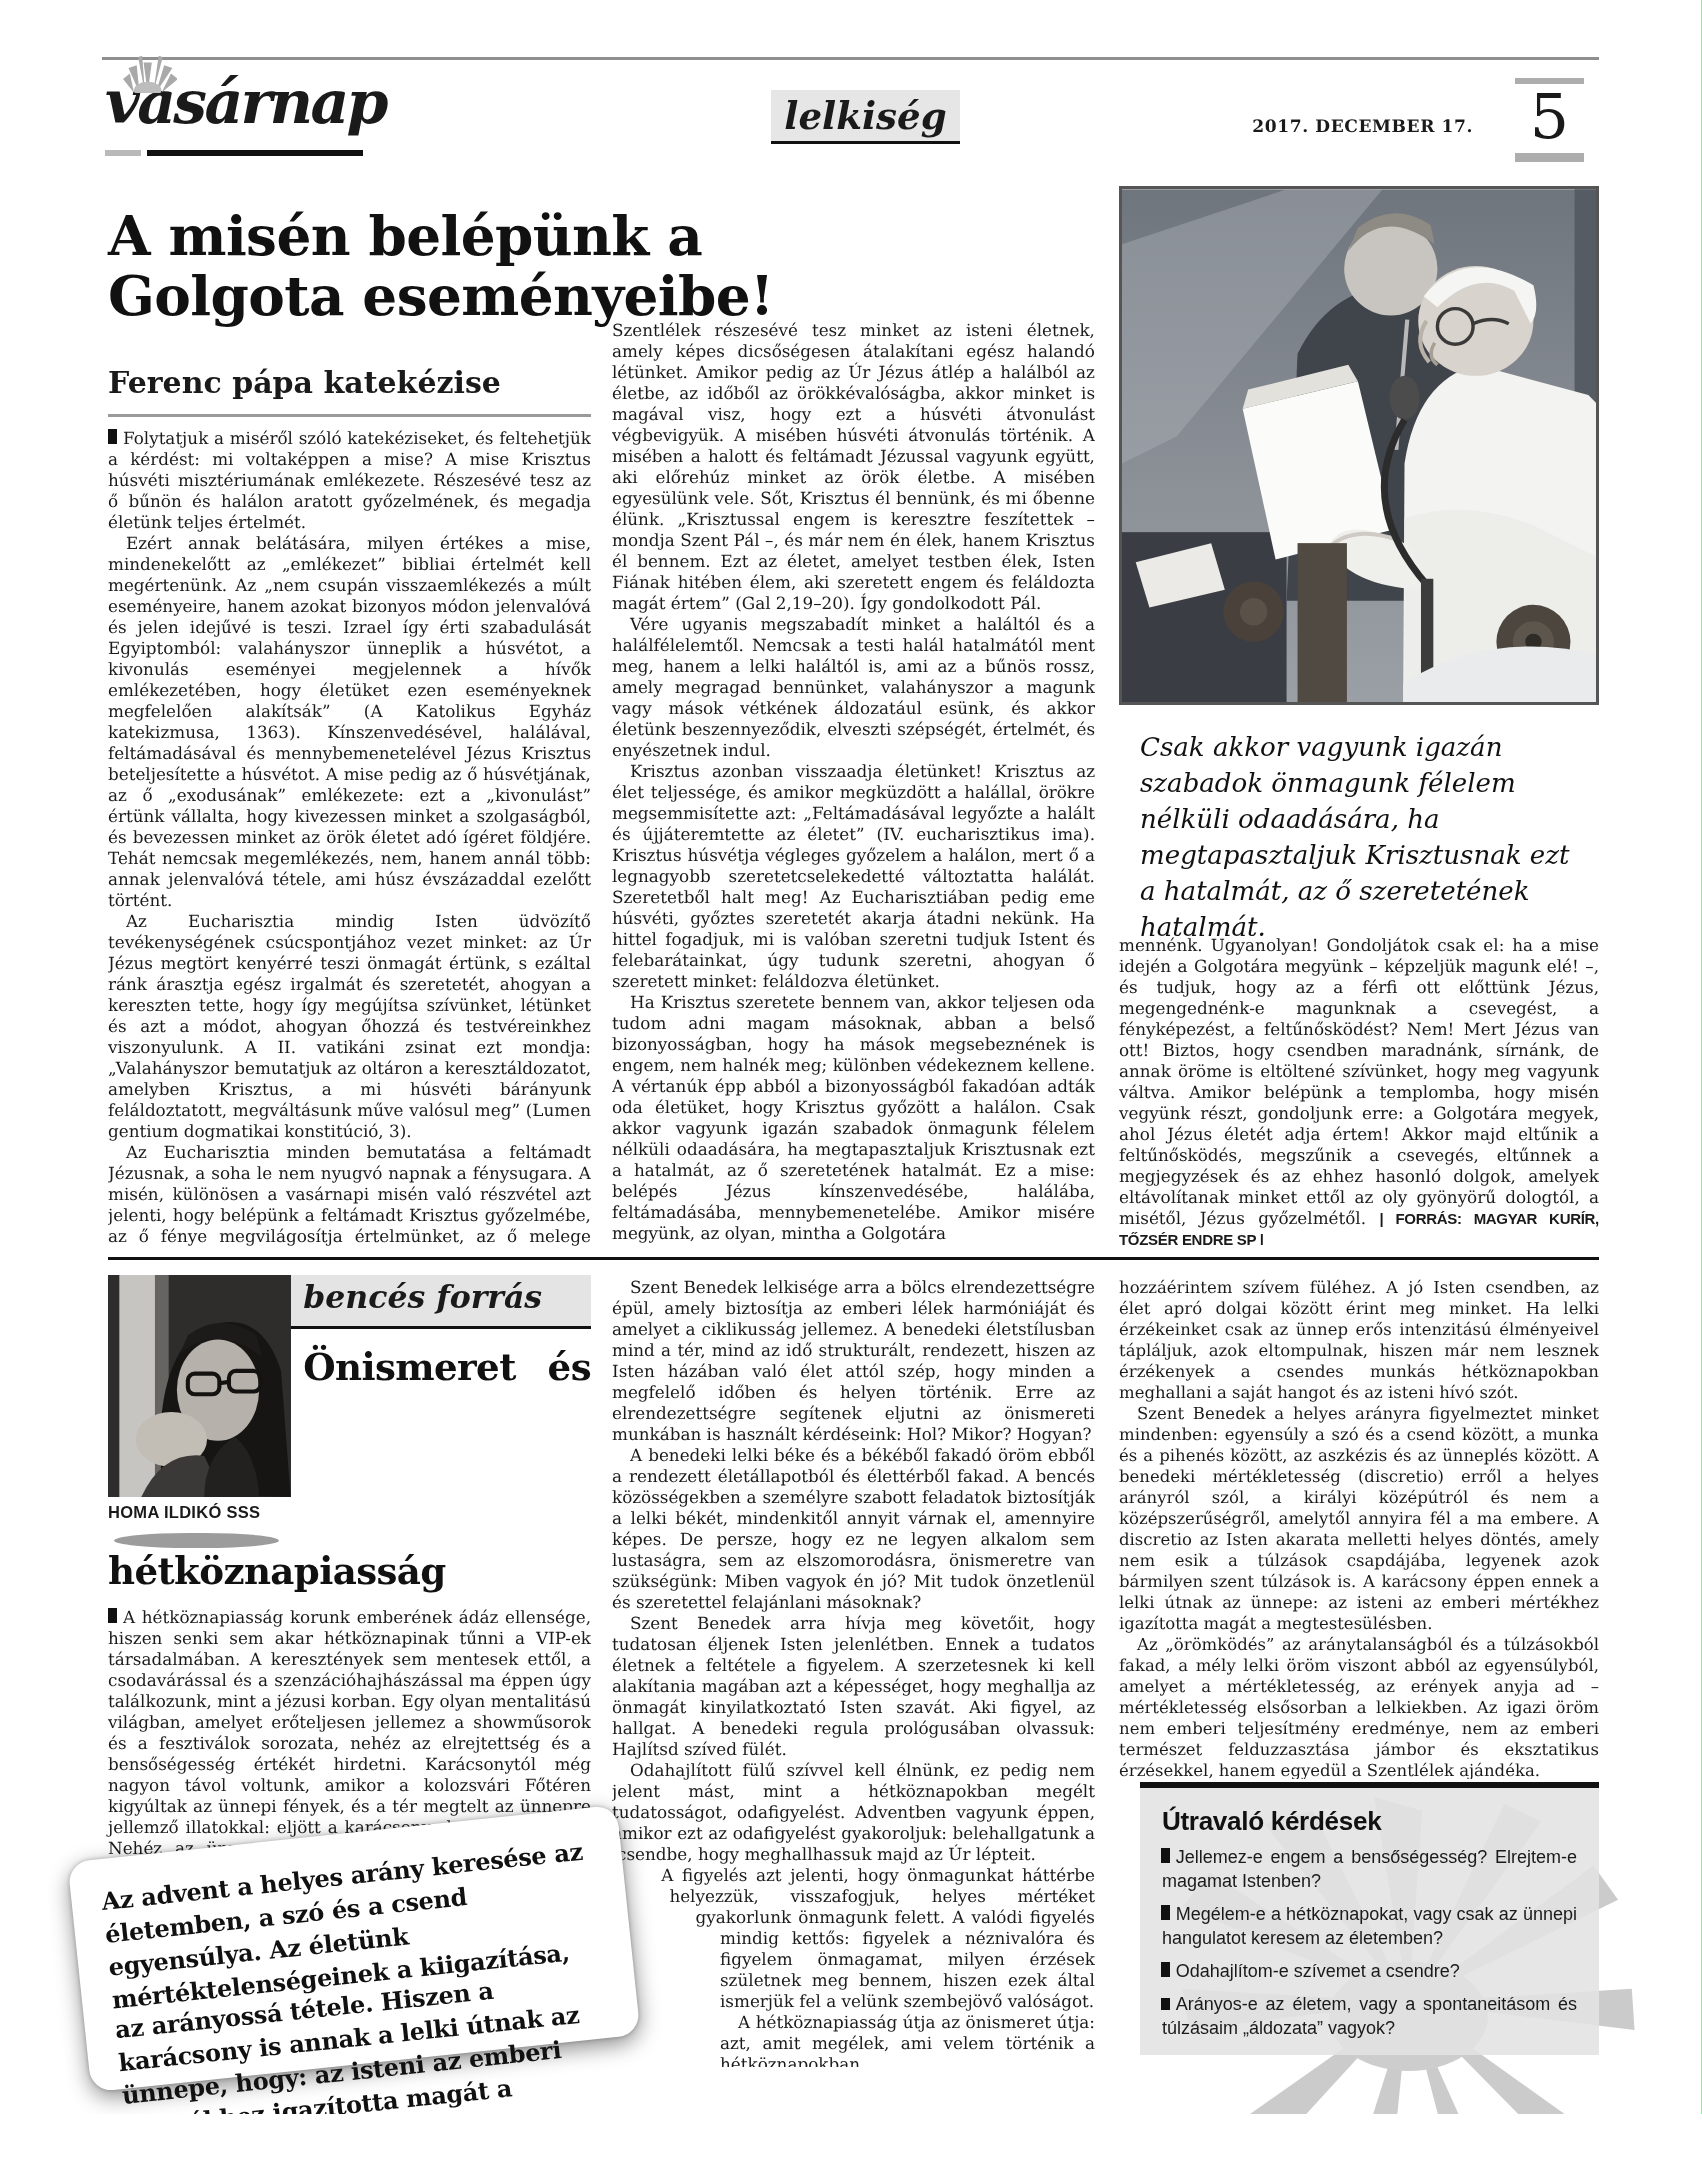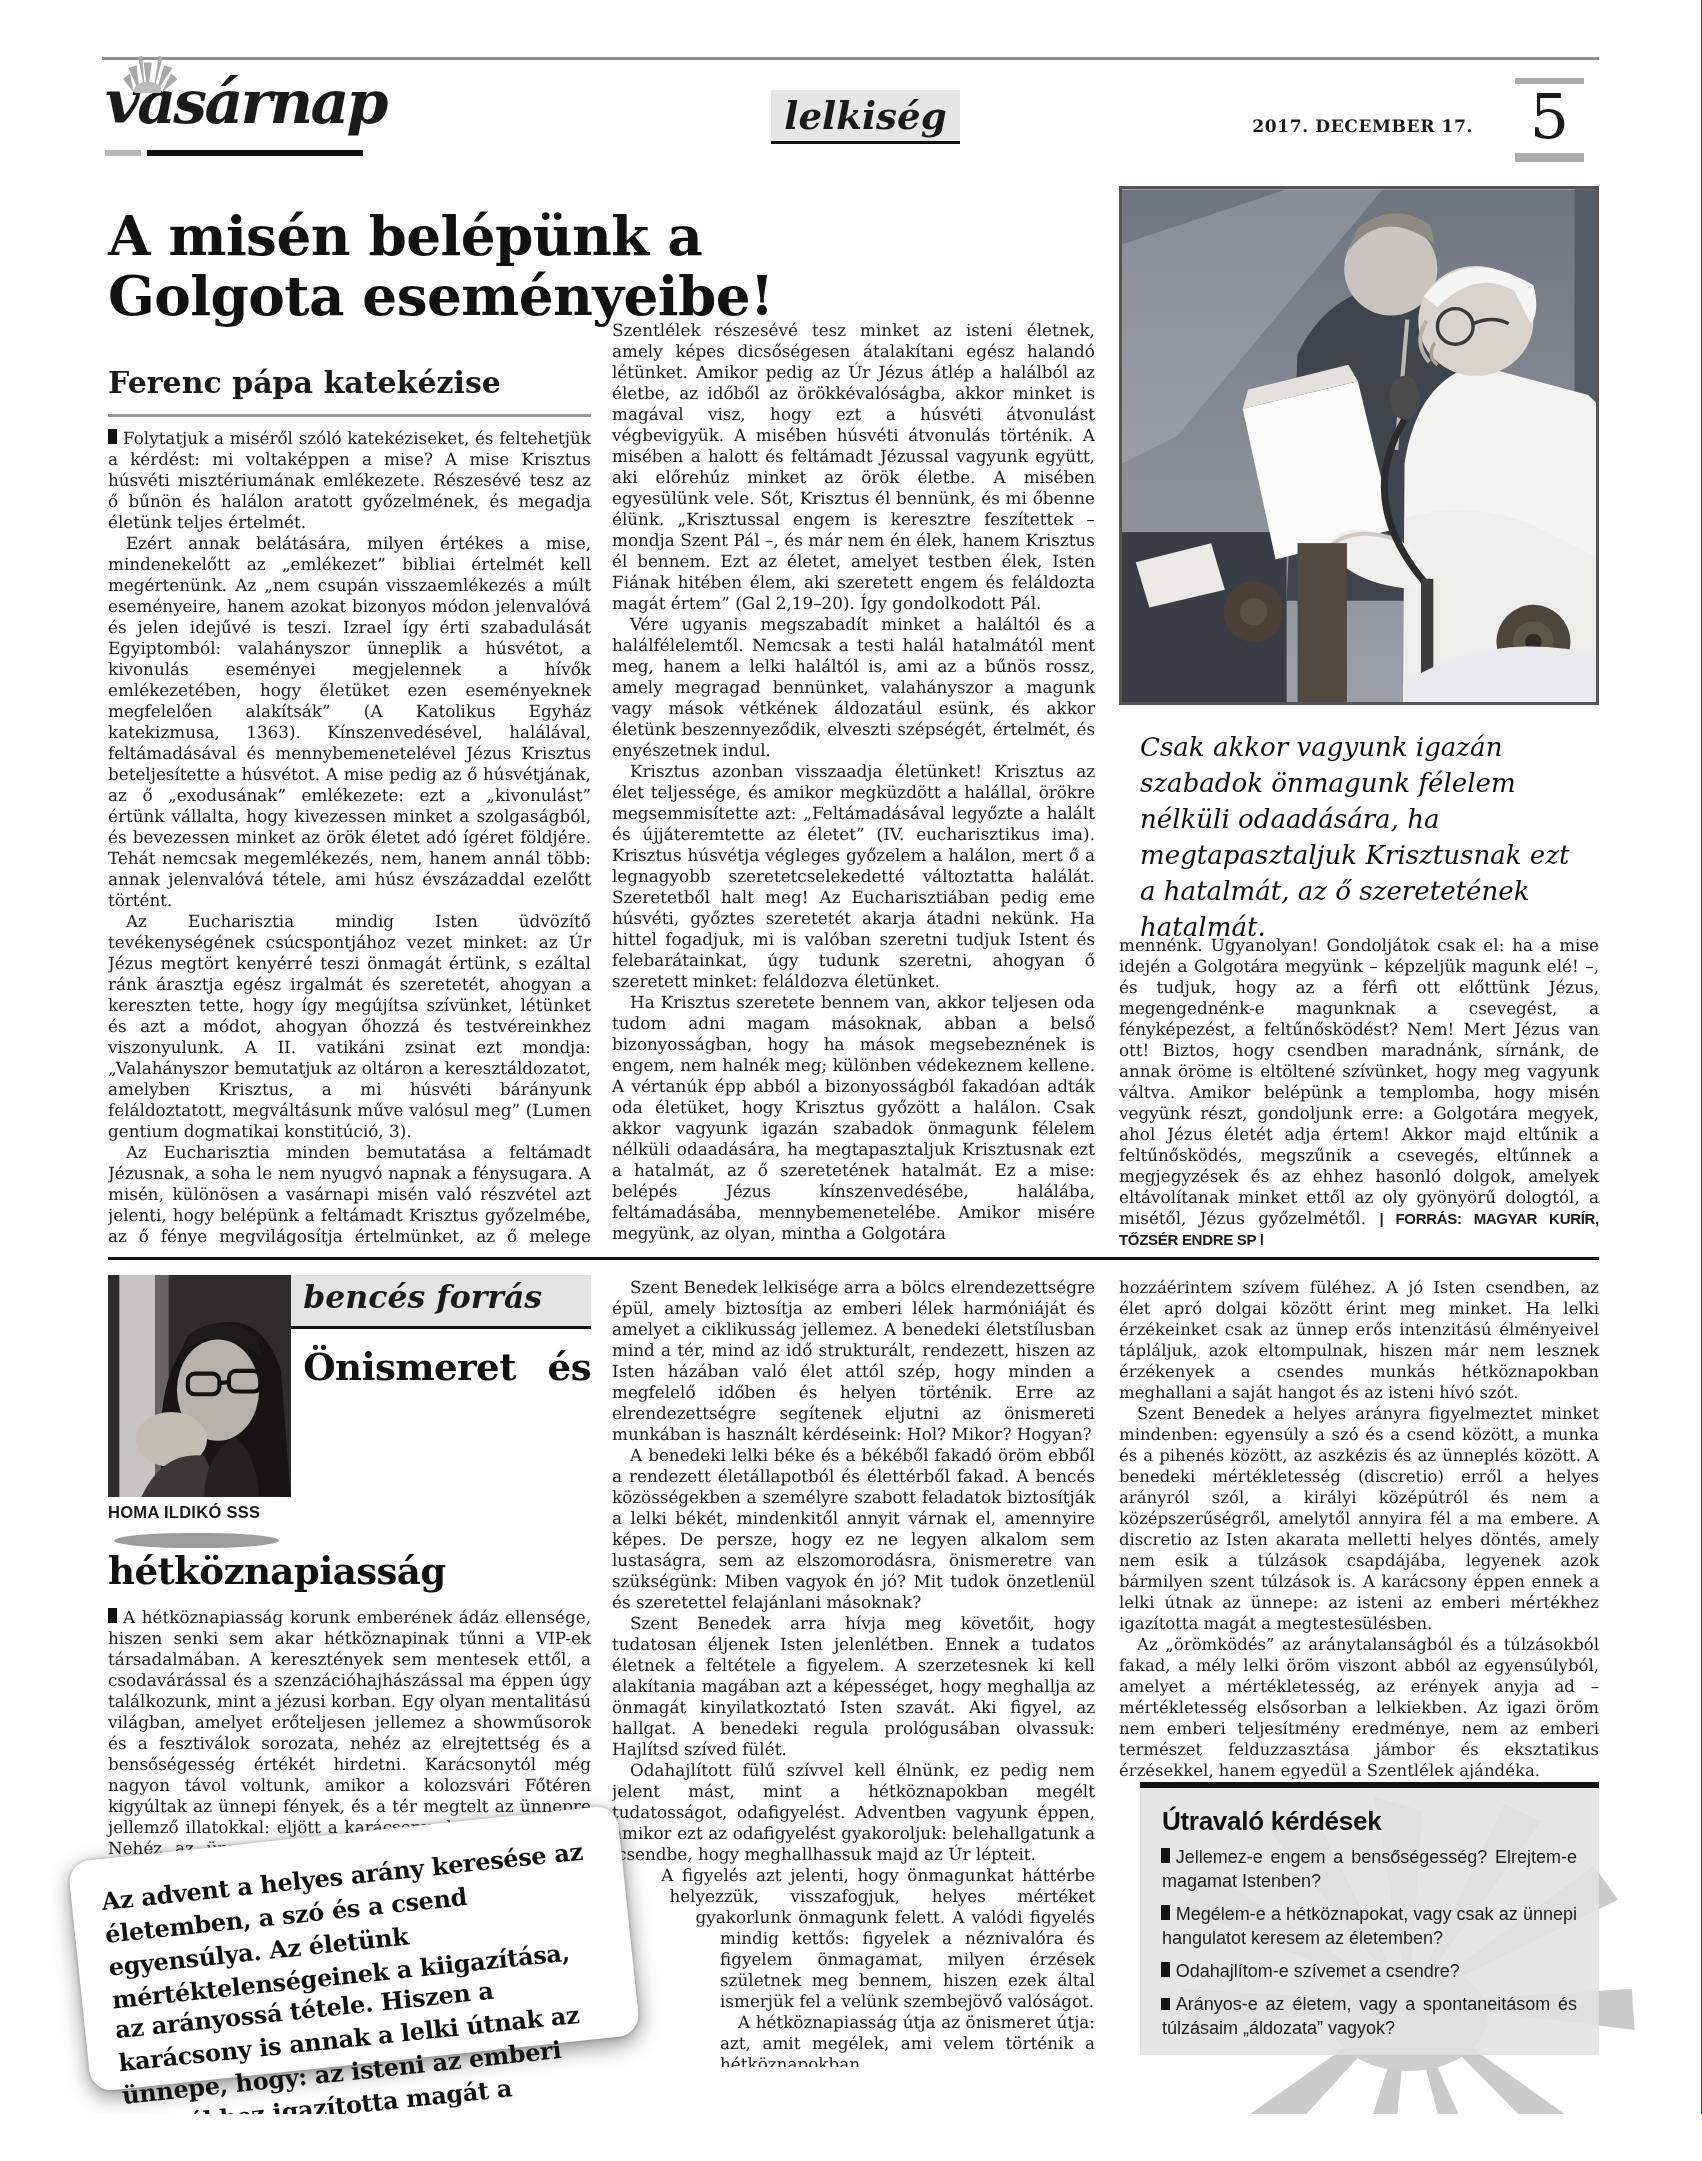--- a/index.html
+++ b/index.html
@@ -1,16 +1,16 @@
 <!DOCTYPE html>
 <html lang="hu" style="font-size:7.3px"><head>
 <meta charset="utf-8">
 <style>
   html,body{margin:0;padding:0;background:#fff;}
-  .stage{position:relative;width:1702px;height:2114px;overflow:hidden;background:#0369a1;}
+  .stage{position:relative;width:1702px;height:2114px;overflow:hidden;background:#86efac;}
   .page{position:relative;width:567px;height:720px;background:#fff;
         transform:scale(3);transform-origin:0 0;
         font-family:"DejaVu Serif", serif;color:#1a1a1a;
         -webkit-font-smoothing:antialiased;}
   .abs{position:absolute;}
   
   .toprule{left:34px;top:19px;width:499px;height:0.7px;background:#8f8f8f;}
   .logo{left:35px;top:24px;width:119px;height:27.5px;}
   .logo-text{font-style:italic;font-weight:bold;font-size:20px;letter-spacing:-0.9px;line-height:1;}
   .logo-under-gray{left:35px;top:50px;width:12px;height:2.3px;background:#b9b9b9;}

